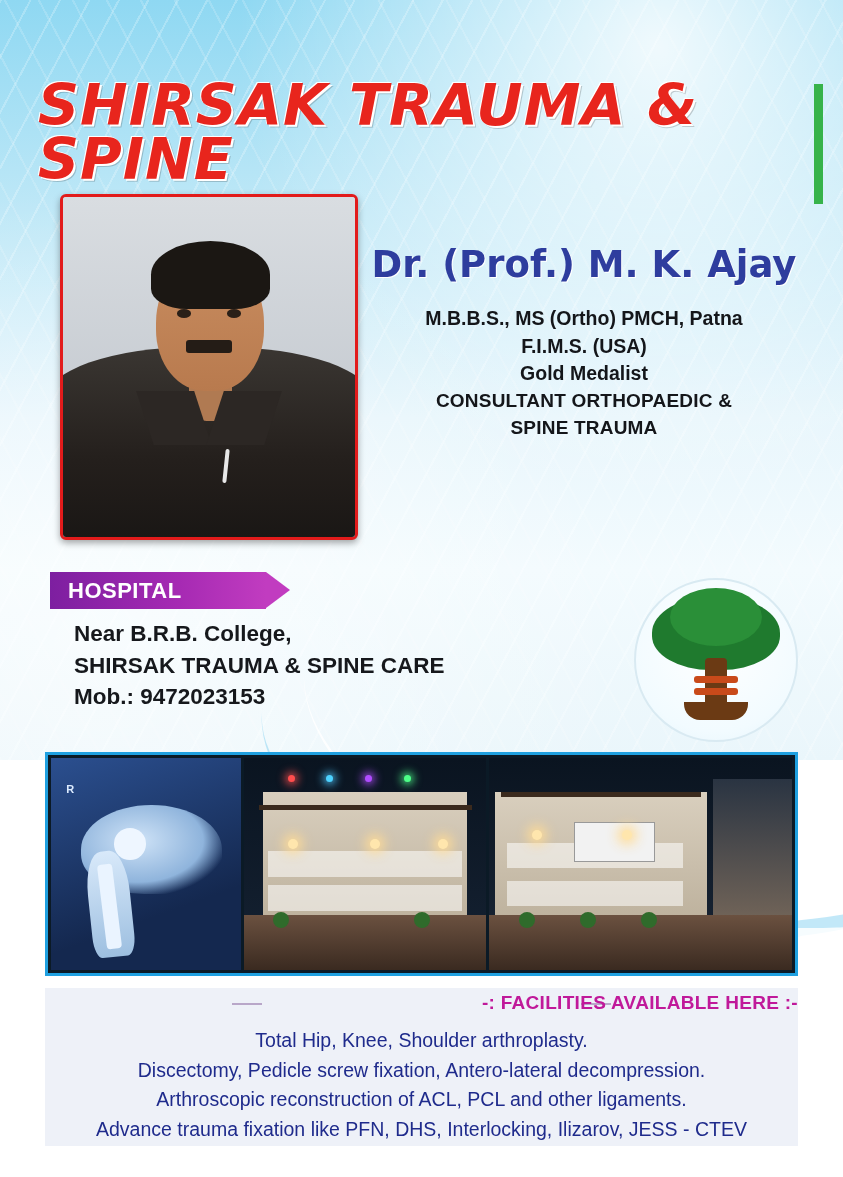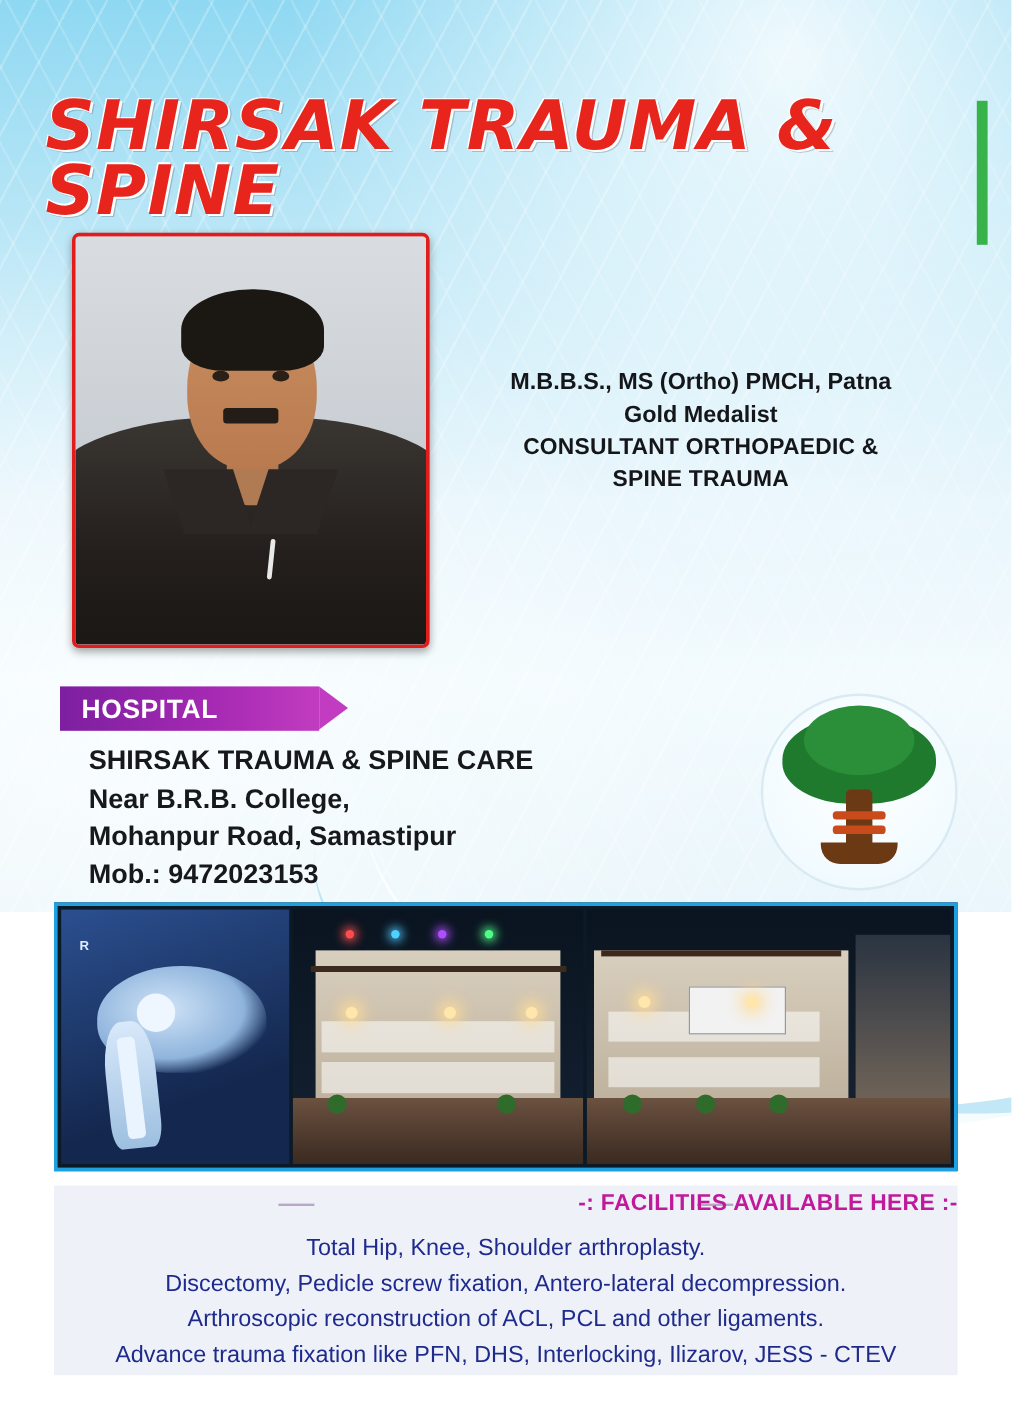--- a/index.html
+++ b/index.html
@@ -173,34 +173,35 @@
     <div class="collar-l"></div>
     <div class="collar-r"></div>
     <div class="head"></div>
     <div class="hair"></div>
     <div class="eye l"></div>
     <div class="eye r"></div>
     <div class="mous"></div>
     <div class="pen"></div>
   </div>
 
+  <div class="doc-name">Dr. (Prof.) M. K. Ajay</div>
   <div class="doc-quals">
     <div>M.B.B.S., MS (Ortho) PMCH, Patna</div>
+    <div>F.I.M.S. (USA)</div>
     <div>Gold Medalist</div>
     <div class="caps">CONSULTANT ORTHOPAEDIC &amp;</div>
     <div class="caps">SPINE TRAUMA</div>
   </div>
 
   <div class="ribbon">
     <span>HOSPITAL</span>
   </div>
   <div class="hosp-lines">
+    <div>Near B.R.B. College,</div>
     <div>SHIRSAK TRAUMA &amp; SPINE CARE</div>
-    <div>Near B.R.B. College,</div>
-    <div>Mohanpur Road, Samastipur</div>
     <div>Mob.: 9472023153</div>
   </div>
 
   <div class="logo">
     <div class="canopy"></div>
     <div class="canopy2"></div>
     <div class="trunk"></div>
     <div class="band"></div>
     <div class="band2"></div>
     <div class="root-l"></div>

